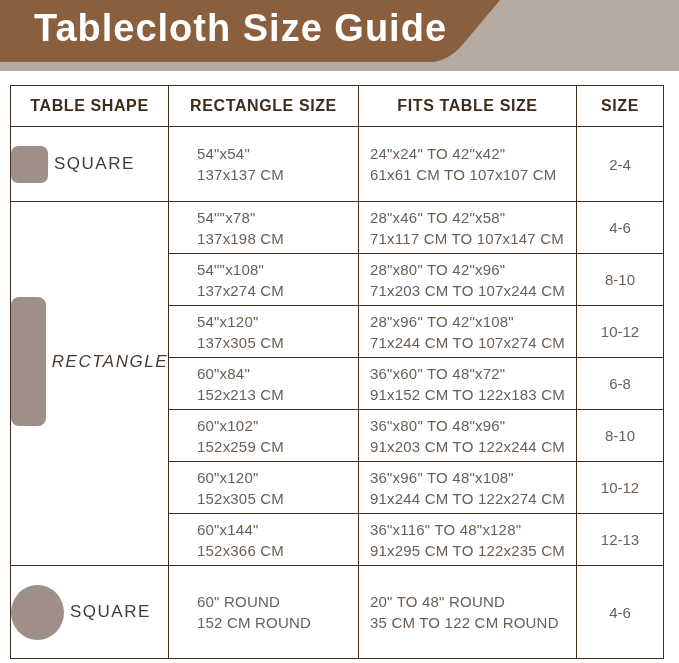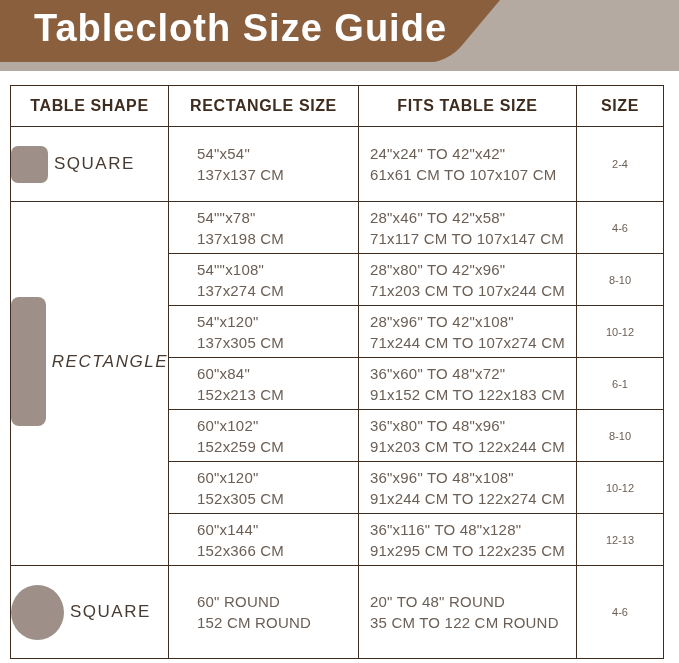--- a/index.html
+++ b/index.html
@@ -41,21 +41,21 @@
   }
   tr.r-square  { height:75px; }
   tr.r-rect    { height:52px; }
   tr.r-round   { height:93px; }
 
   td.cell-cloth { padding-left:28px; }
   td.cell-fits  { padding-left:11px; }
   td.cell-cloth, td.cell-fits {
     font-size:15px; line-height:21px; color:#6b5f55; letter-spacing:0.2px;
   }
-  td.cell-seats { text-align:center; font-size:11px; color:#6b5f55; }
+  td.cell-seats { text-align:center; font-size:15px; color:#6b5f55; }
 
   td.shape-cell { text-align:center; }
   .shape-inner { display:flex; flex-direction:row; align-items:center; gap:6px; }
   .shape-inner.rect-offset { transform:translateY(-22px);font-style:italic; }
   .icon-square { width:37px; height:37px; background:#9e9088; border-radius:7px; }
   .icon-rect   { width:46px; height:129px; background:#9e9088; border-radius:8px; }
   .icon-round  { width:53px; height:55px; background:#9e9088; border-radius:50%; }
   .shape-label { font-size:17px; color:#473c33; letter-spacing:1.5px; font-weight:normal; }
 </style>
 </head>
@@ -147,21 +147,21 @@
 
       <tr class="r-rect">
         <td class="cell-cloth">
           <div>60"x84"</div>
           <div>152x213 CM</div>
         </td>
         <td class="cell-fits">
           <div>36"x60" TO 48"x72"</div>
           <div>91x152 CM TO 122x183 CM</div>
         </td>
-        <td class="cell-seats">6-1</td>
+        <td class="cell-seats">6-8</td>
       </tr>
 
       <tr class="r-rect">
         <td class="cell-cloth">
           <div>60"x102"</div>
           <div>152x259 CM</div>
         </td>
         <td class="cell-fits">
           <div>36"x80" TO 48"x96"</div>
           <div>91x203 CM TO 122x244 CM</div>

